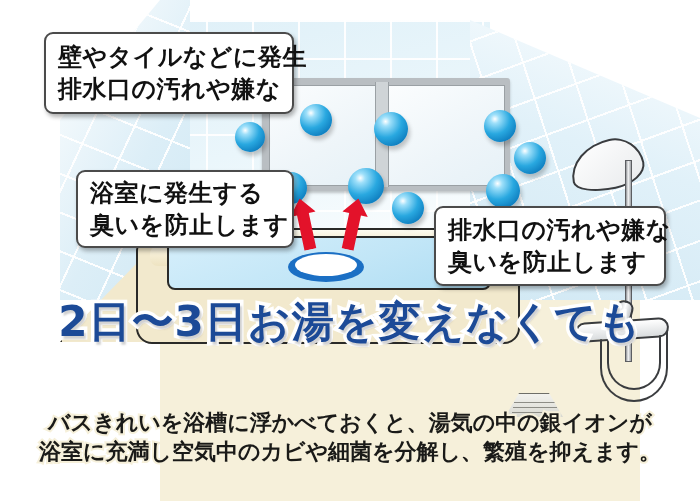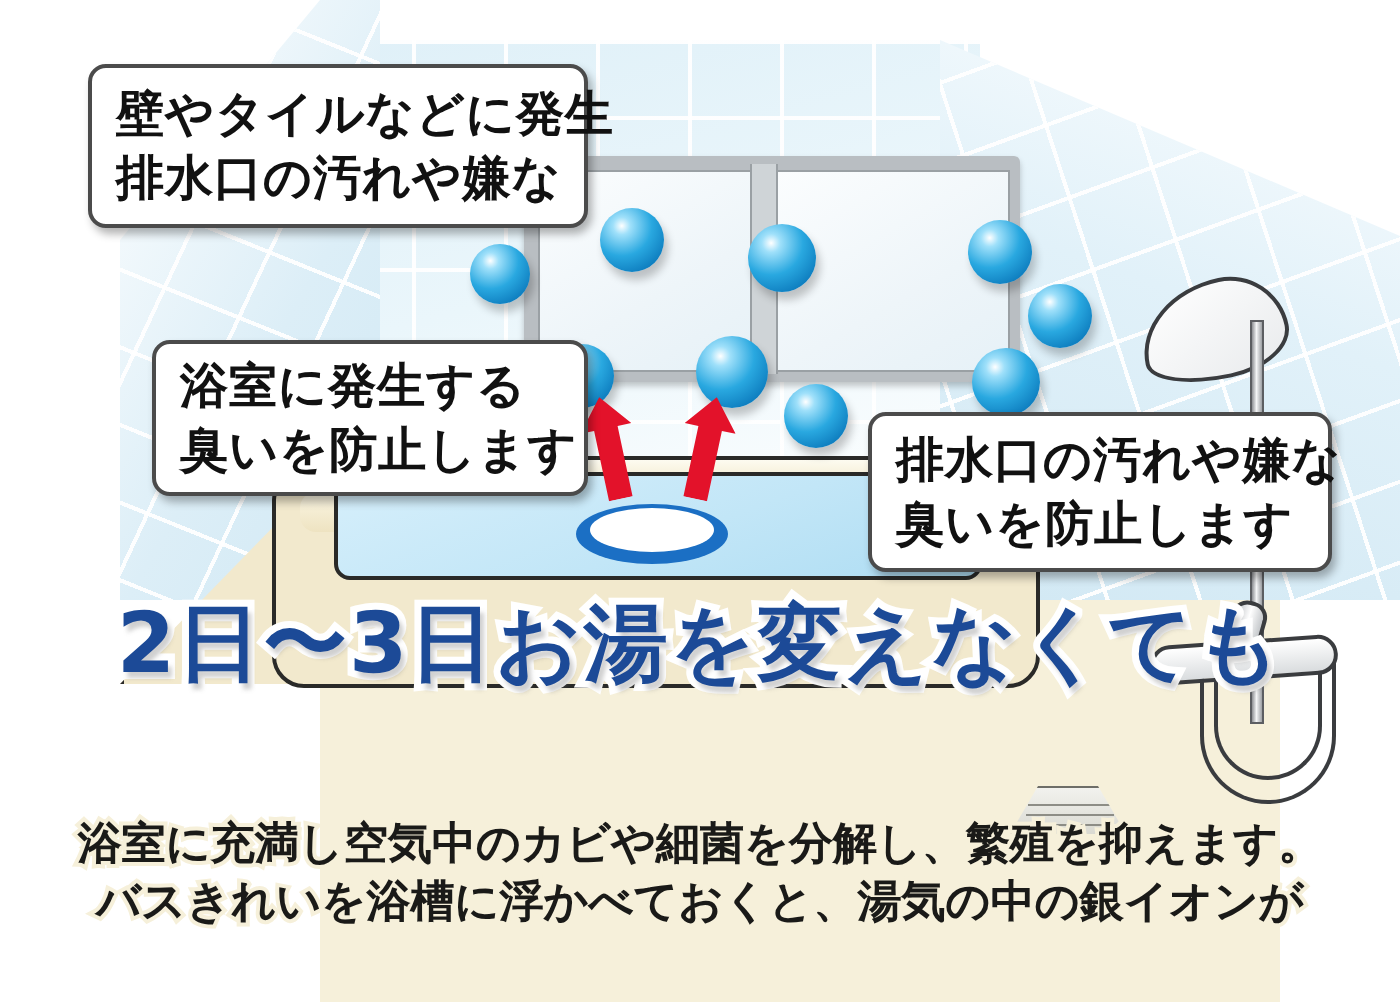--- a/index.html
+++ b/index.html
@@ -270,17 +270,17 @@
   <div class="callout" id="callout-drain">
     <span>排水口の汚れや嫌な</span>
     <span>臭いを防止します</span>
   </div>
 
   <div class="headline">
     <div class="l1">2日〜3日お湯を変えなくても</div>
   </div>
 
   <div class="caption">
+    <div>バスきれいを浴槽に浮かべておくと、湯気の中の銀イオンが</div>
     <div>浴室に充満し空気中のカビや細菌を分解し、繁殖を抑えます。</div>
-    <div>バスきれいを浴槽に浮かべておくと、湯気の中の銀イオンが</div>
   </div>
 
 </div>
 
 </body></html>

